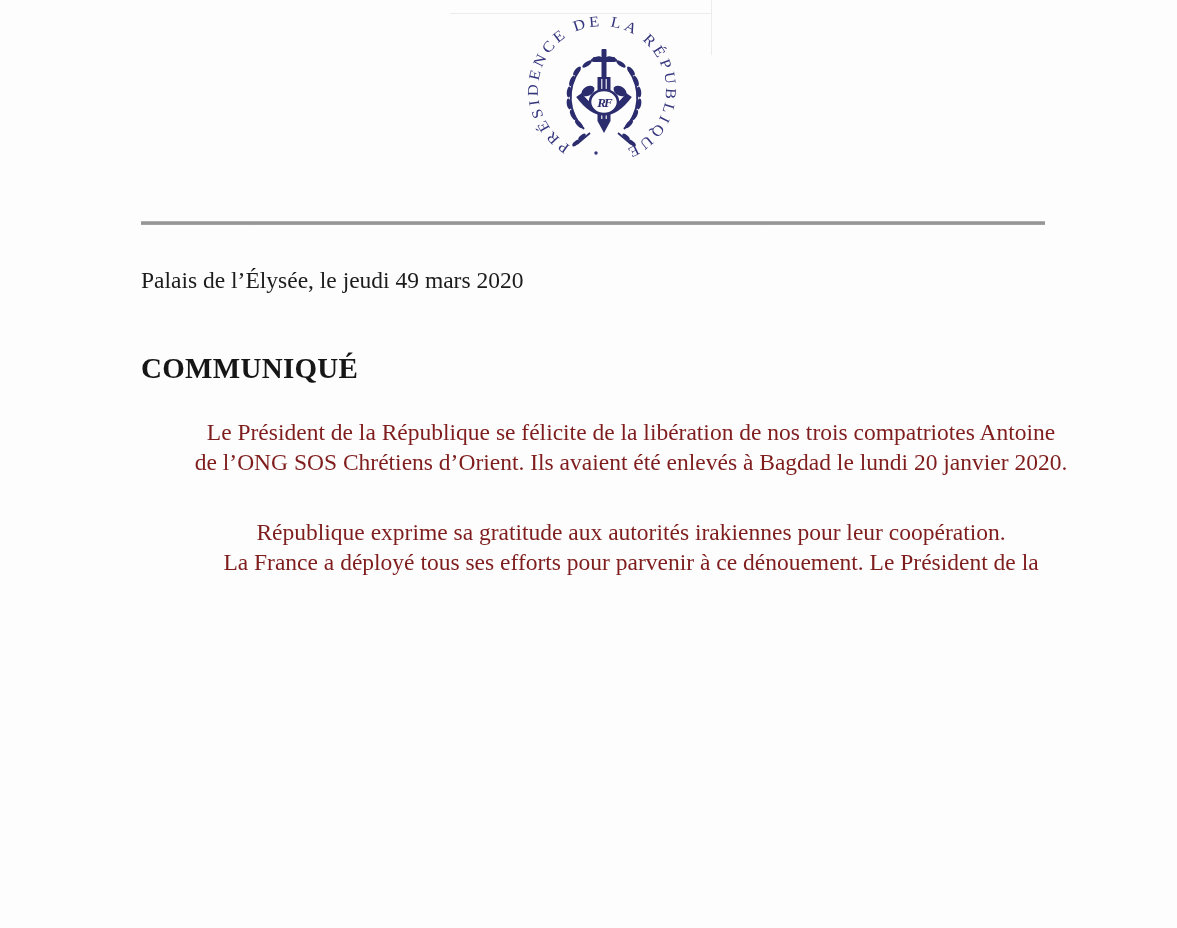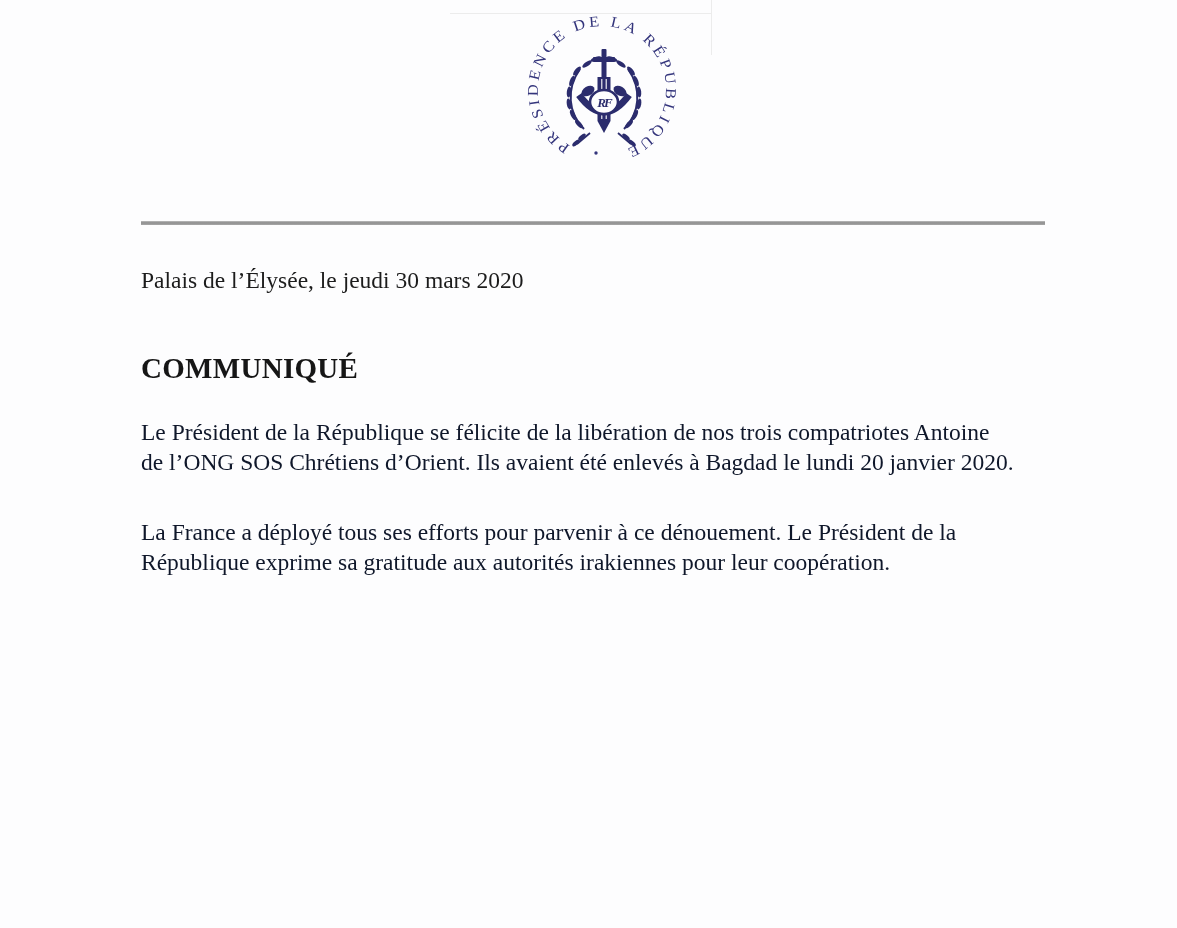--- a/index.html
+++ b/index.html
@@ -10,21 +10,21 @@
   .seal{position:absolute;left:517px;top:5px;width:170px;height:170px;}
   .ring-text{font-family:"Liberation Serif","DejaVu Serif",serif;}
   .service-title{position:absolute;left:141px;top:170px;width:904px;text-align:center;
                  font-size:26px;font-weight:bold;color:#141414;line-height:30px;letter-spacing:.2px;}
   .divider{position:absolute;left:141px;top:221px;width:904px;height:4px;
            background:linear-gradient(#bdbdbd,#8e8e8e 45%,#a8a8a8);}
   .dateline{position:absolute;left:141px;top:265px;font-size:23.5px;line-height:30px;
             white-space:nowrap;color:#1c1c1c;}
   .heading{position:absolute;left:141px;top:351px;width:904px;
            font-size:29px;font-weight:bold;line-height:34px;color:#161616;letter-spacing:.3px;}
-  .para{position:absolute;left:141px;width:980px;color:#0f172a;}
+  .para{position:absolute;left:141px;width:980px;color:#7f1d1d;text-align:center;}
   .para .line{font-size:23.5px;line-height:29.6px;white-space:nowrap;}
   .p1{top:418px;}
   .p2{top:518px;}
 </style>
 </head>
 <body>
 
 <div class="sheet">
 
   <div class="artifact-h"></div>
@@ -75,27 +75,27 @@
         <ellipse transform="translate(-28 46) rotate(-40)" rx="4.5" ry="2"></ellipse>
       </g>
 
       <use href="#branchL" transform="scale(-1,1)"></use>
     </g>
   </svg>
 
 
   <div class="divider"></div>
 
-  <div class="dateline">Palais de l’Élysée, le jeudi 30 mars 2020</div>
+  <div class="dateline">Palais de l’Élysée, le jeudi 49 mars 2020</div>
 
   <div class="heading">COMMUNIQUÉ</div>
 
   <div class="para p1">
     <div class="line">Le Président de la République se félicite de la libération de nos trois compatriotes Antoine</div>
     <div class="line">de l’ONG SOS Chrétiens d’Orient. Ils avaient été enlevés à Bagdad le lundi 20 janvier 2020.</div>
   </div>
 
   <div class="para p2">
+    <div class="line">République exprime sa gratitude aux autorités irakiennes pour leur coopération.</div>
     <div class="line">La France a déployé tous ses efforts pour parvenir à ce dénouement. Le Président de la</div>
-    <div class="line">République exprime sa gratitude aux autorités irakiennes pour leur coopération.</div>
   </div>
 
 </div>
 
 </body></html>

